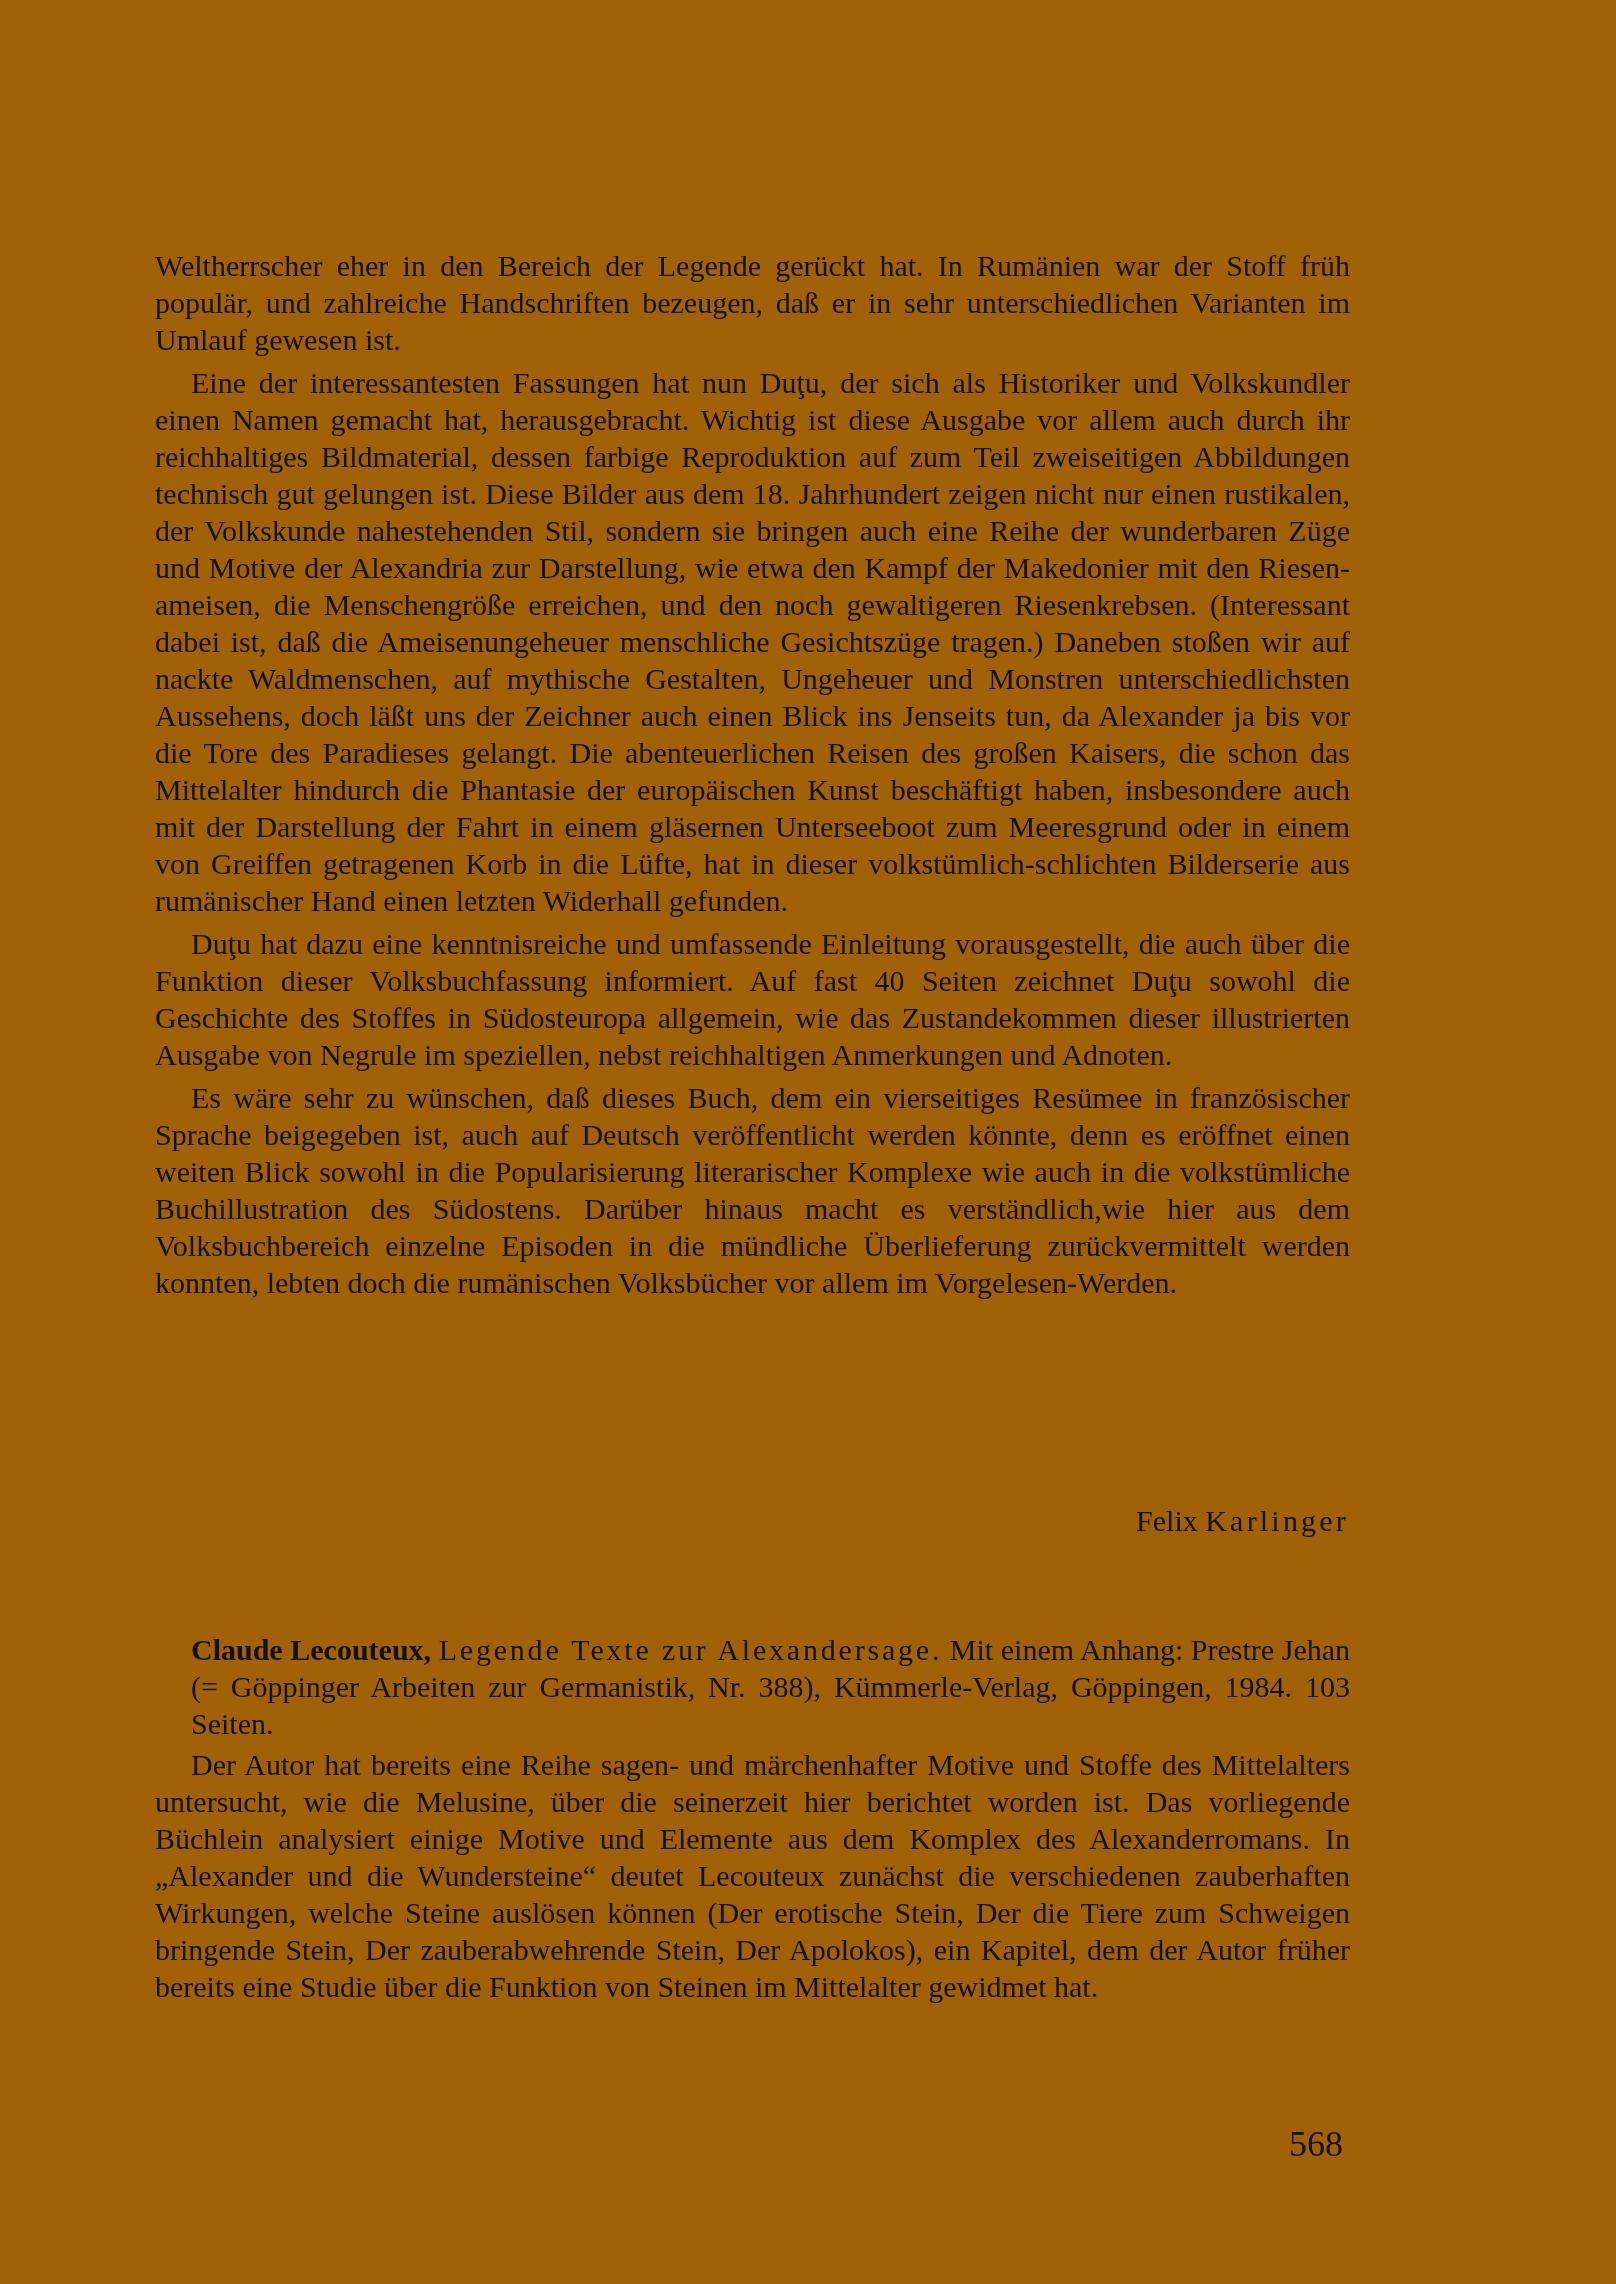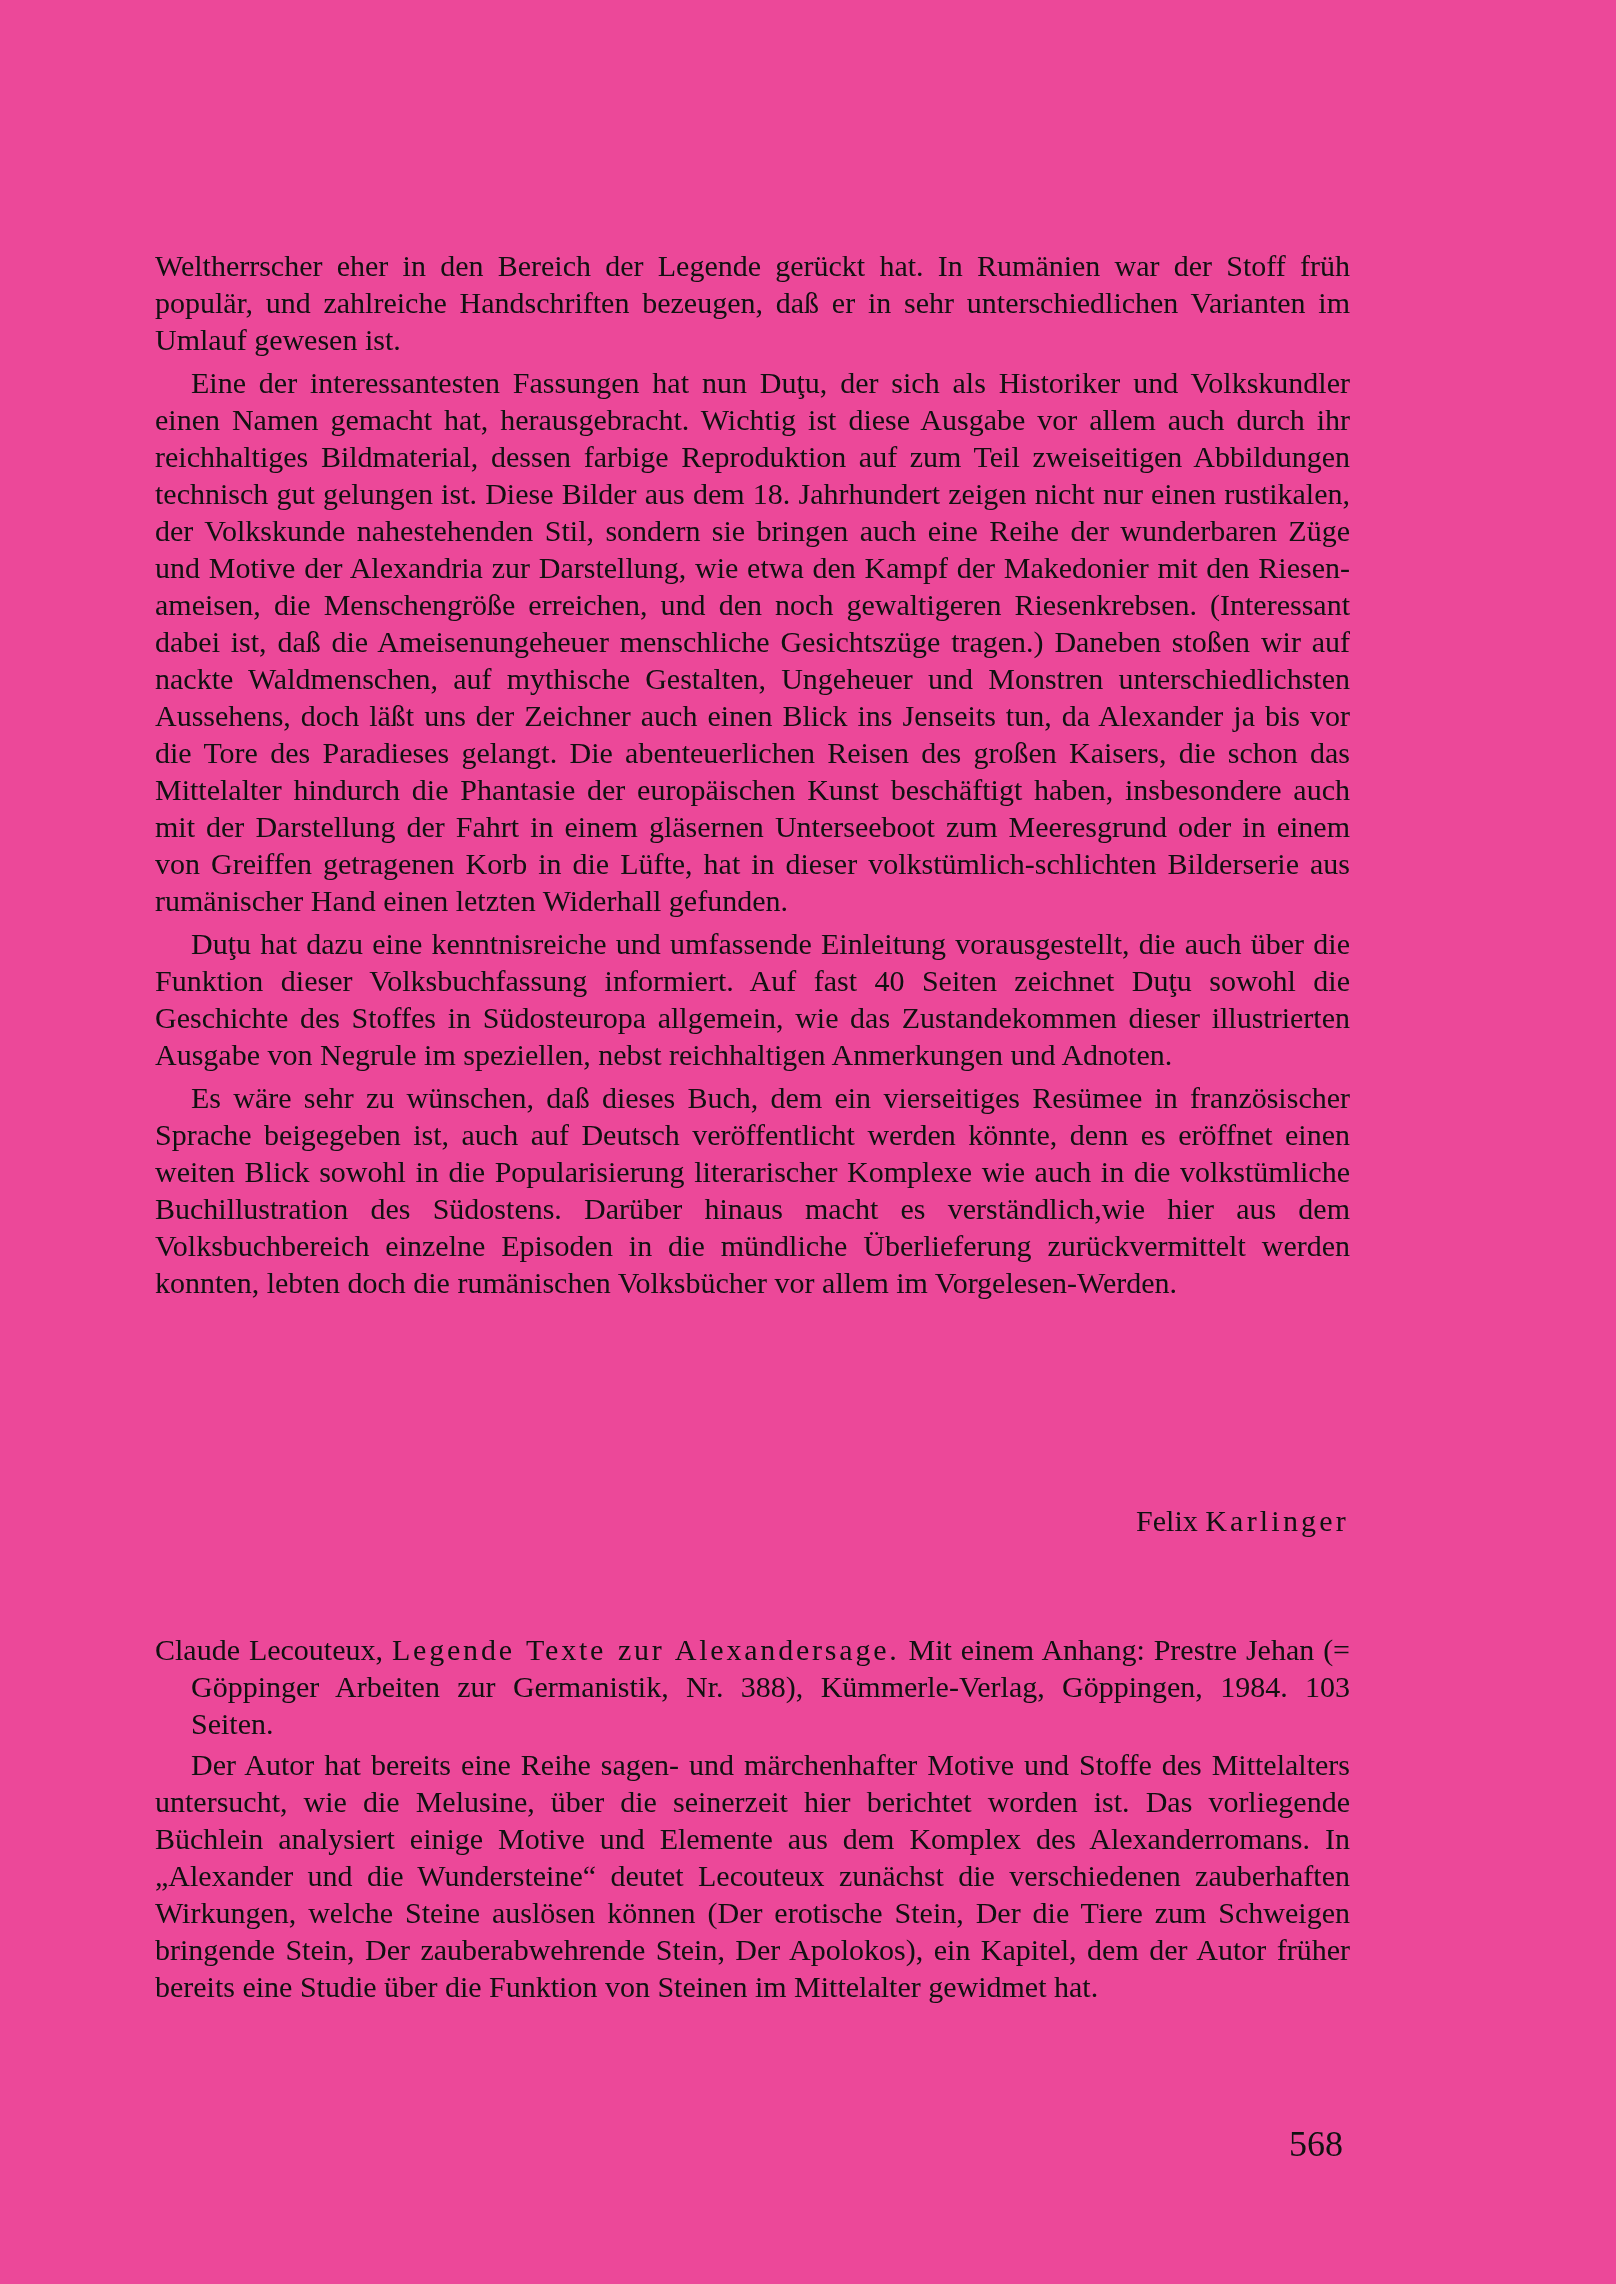--- a/index.html
+++ b/index.html
@@ -13,21 +13,21 @@
     position: relative;
     overflow: hidden;
     font-family: "Liberation Serif", "DejaVu Serif", serif;
     color: #111111;
   }
   .page {
     position: absolute;
     left: 0; top: 0;
     width: 1616px;
     height: 2284px;
-    background: #ec4899;
+    background: #a16207;
   }
   .text-block {
     position: absolute;
     left: 155px;
     width: 1195px;
     font-size: 30px;
     line-height: 37px;
     text-align: justify;
     hyphens: manual;
   }
@@ -49,21 +49,21 @@
     position: absolute;
     left: 155px;
     width: 1195px;
     font-size: 30px;
     line-height: 37px;
     text-align: justify;
     padding-left: 36px;
     text-indent: -36px;
     box-sizing: border-box;
   }
-  .citation .author { font-weight: normal; }
+  .citation .author { font-weight: bold; margin-left: 36px; }
   .citation .title { letter-spacing: 2.8px; }
   .page-number {
     position: absolute;
     right: 273px;
     top: 2124px;
     font-size: 36px;
     line-height: 40px;
   }
 </style>
 </head>

